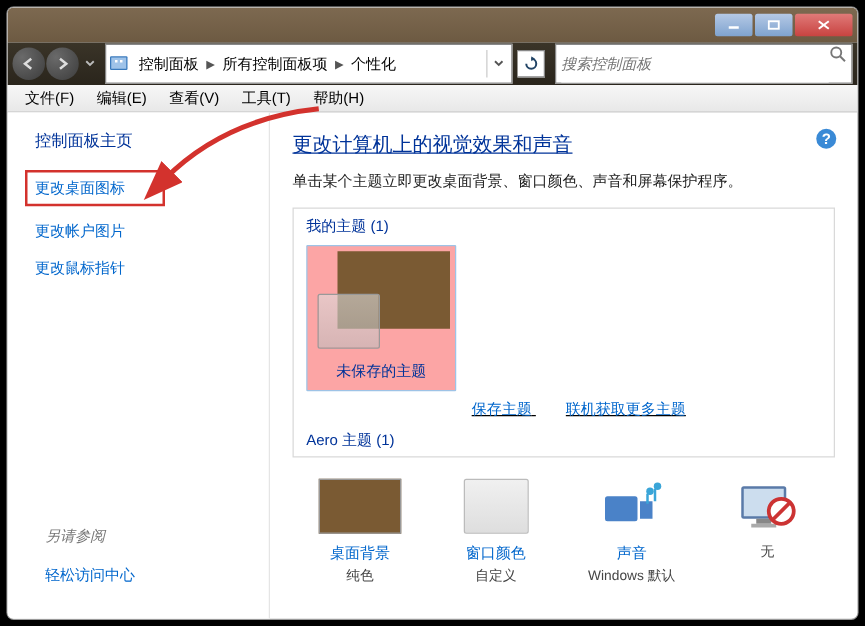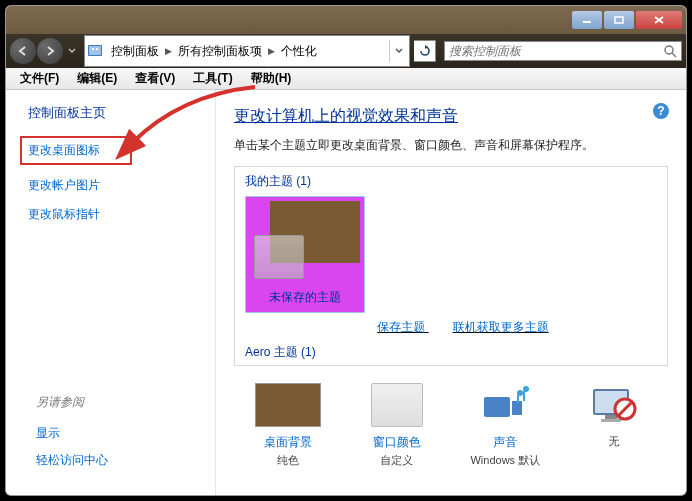--- a/index.html
+++ b/index.html
@@ -14,40 +14,40 @@
     .navbar { height: 34px; background: linear-gradient(to bottom,#3a3428,#2a251c); display: flex; align-items: center; padding: 0 4px; gap: 4px; }
     .nav-arrows { display: flex; gap: 1px; }
     .nav-arrow { width: 26px; height: 26px; border-radius: 50%; background: radial-gradient(circle at 30% 30%, #6a6a6a, #3c3c3c); display: flex; align-items: center; justify-content: center; cursor: pointer; }
     .nav-arrow.small { width: 16px; height: 26px; border-radius: 3px; background: transparent; }
     .addr-bar { flex: 1; height: 24px; background: #fff; border: 1px solid #888; display: flex; align-items: center; padding: 15px 2px; font-size: 12px; }
     .addr-icon { width: 16px; height: 16px; margin-right: 4px; }
     .bc-item { color: #000; padding: 0 4px; height: 100%; display: flex; align-items: center; cursor: pointer; }
     .bc-sep { color: #555; font-size: 9px; padding: 0 2px; }
     .addr-drop { width: 18px; height: 22px; display: flex; align-items: center; justify-content: center; border-left: 1px solid #ccc; margin-left: auto; cursor: pointer; }
     .refresh-btn { width: 22px; height: 22px; background: #fff; border: 1px solid #888; border-left: none; display: flex; align-items: center; justify-content: center; cursor: pointer; }
-    .search-box { width: 238px; height: 20px; background: #fff; border: 1px solid #888; margin-left: 4px; display: flex; align-items: center; padding: 0 4px; }
+    .search-box { width: 238px; height: 32px; background: #fff; border: 1px solid #888; margin-left: 4px; display: flex; padding: 0 4px; }
     .search-box input { border: none; outline: none; flex: 1; font-size: 12px; font-style: italic; color: #888; }
     .search-box .sicon { width: 14px; height: 14px; }
     .menubar { height: 22px; background: linear-gradient(to bottom,#f7f7f7,#e8e8e8); border-bottom: 1px solid #c9c9c9; display: flex; align-items: center; padding: 0 6px; font-size: 12px; gap: 2px; }
-    .menu-item { padding: 15px 8px; cursor: pointer; font-weight: bold; }
+    .menu-item { padding: 15px 8px; cursor: pointer; }
     .content { display: flex; height: calc(100% - 84px); }
     .sidebar { width: 210px; background: #fff; border-right: 1px solid #e5e5e5; padding: 14px 0; font-size: 12px; position: relative; }
     .side-head { color: #003399; font-size: 13px; margin: 0 0 14px 22px; cursor: pointer; }
     .side-link { display: block; color: #0066cc; margin: 0 0 12px 22px; cursor: pointer; }
     .side-link.boxed { border: 2.5px solid #d3322d; padding: 4px 30px 4px 6px; margin-left: 14px; display: inline-block; }
     .side-section2 { position: absolute; bottom: 16px; left: 30px; }
     .side-head2 { color: #777; margin-bottom: 14px; font-style: italic; }
     .side-link.small { color: #0066cc; margin: 0 0 10px 0; }
     .main { flex: 1; padding: 16px 18px 10px 18px; overflow: hidden; position: relative; }
     .help-icon { position: absolute; right: 16px; top: 12px; width: 18px; height: 18px; cursor: pointer; }
     .page-title { color: #003399; font-size: 16px; margin-bottom: 10px; text-decoration: underline; }
     .page-desc { font-size: 12px; color: #222; margin-bottom: 12px; }
     .theme-panel { border: 1px solid #d9d9d9; padding: 6px 10px 4px 10px; font-size: 12px; }
     .theme-sec-title { color: #003399; margin-bottom: 6px; }
-    .theme-thumb-wrap { display: inline-block; padding: 4px; border: 1px solid #9ec3e6; background: #d946ef; border-radius: 1px; }
+    .theme-thumb-wrap { display: inline-block; padding: 4px; border: 1px solid #9ec3e6; background: #fca5a5; border-radius: 1px; }
     .theme-thumb { width: 110px; height: 82px; position: relative; }
     .theme-thumb .bg { position: absolute; width: 90px; height: 62px; background: #7a5a33; right: 0; top: 0; }
     .theme-thumb .glass { position: absolute; width: 50px; height: 44px; left: 4px; bottom: 4px; background: linear-gradient(to bottom, rgba(220,220,220,0.6), rgba(190,190,190,0.6)); border: 1px solid #999; border-radius: 2px; }
     .theme-label { text-align: center; font-size: 12px; color: #003399; padding: 6px 0 2px; }
     .theme-actions { text-align: center; padding: 6px 0 4px; text-decoration: underline; }
     .theme-actions a { color: #0066cc; font-size: 12px; margin-left: 24px; cursor: pointer; }
     .aero-line { color: #003399; font-size: 12px; margin-top: 4px; }
     .bottom-row { display: flex; justify-content: space-between; margin-top: 14px; padding: 0 4px; }
     .bcol { text-align: center; font-size: 12px; width: 100px; }
     .bcol .icon-area { height: 50px; display: flex; align-items: center; justify-content: center; margin-bottom: 4px; }
@@ -140,21 +140,20 @@
   </div>
 
   <div class="content">
     <div class="sidebar">
       <div class="side-head">控制面板主页</div>
       <span class="side-link boxed">更改桌面图标</span>
       <span class="side-link">更改帐户图片</span>
       <span class="side-link">更改鼠标指针</span>
       <div class="side-section2">
         <div class="side-head2">另请参阅</div>
-        <span class="side-link small">显示</span>
         <span class="side-link small">轻松访问中心</span>
       </div>
     </div>
 
     <div class="main">
       <div class="help-icon">
         <svg viewBox="0 0 18 18">
             <circle cx="9" cy="9" r="8" fill="#3a8ad6"></circle>
             <text x="9" y="13" text-anchor="middle" fill="#fff" font-size="12" font-weight="bold">?</text>
           </svg>

